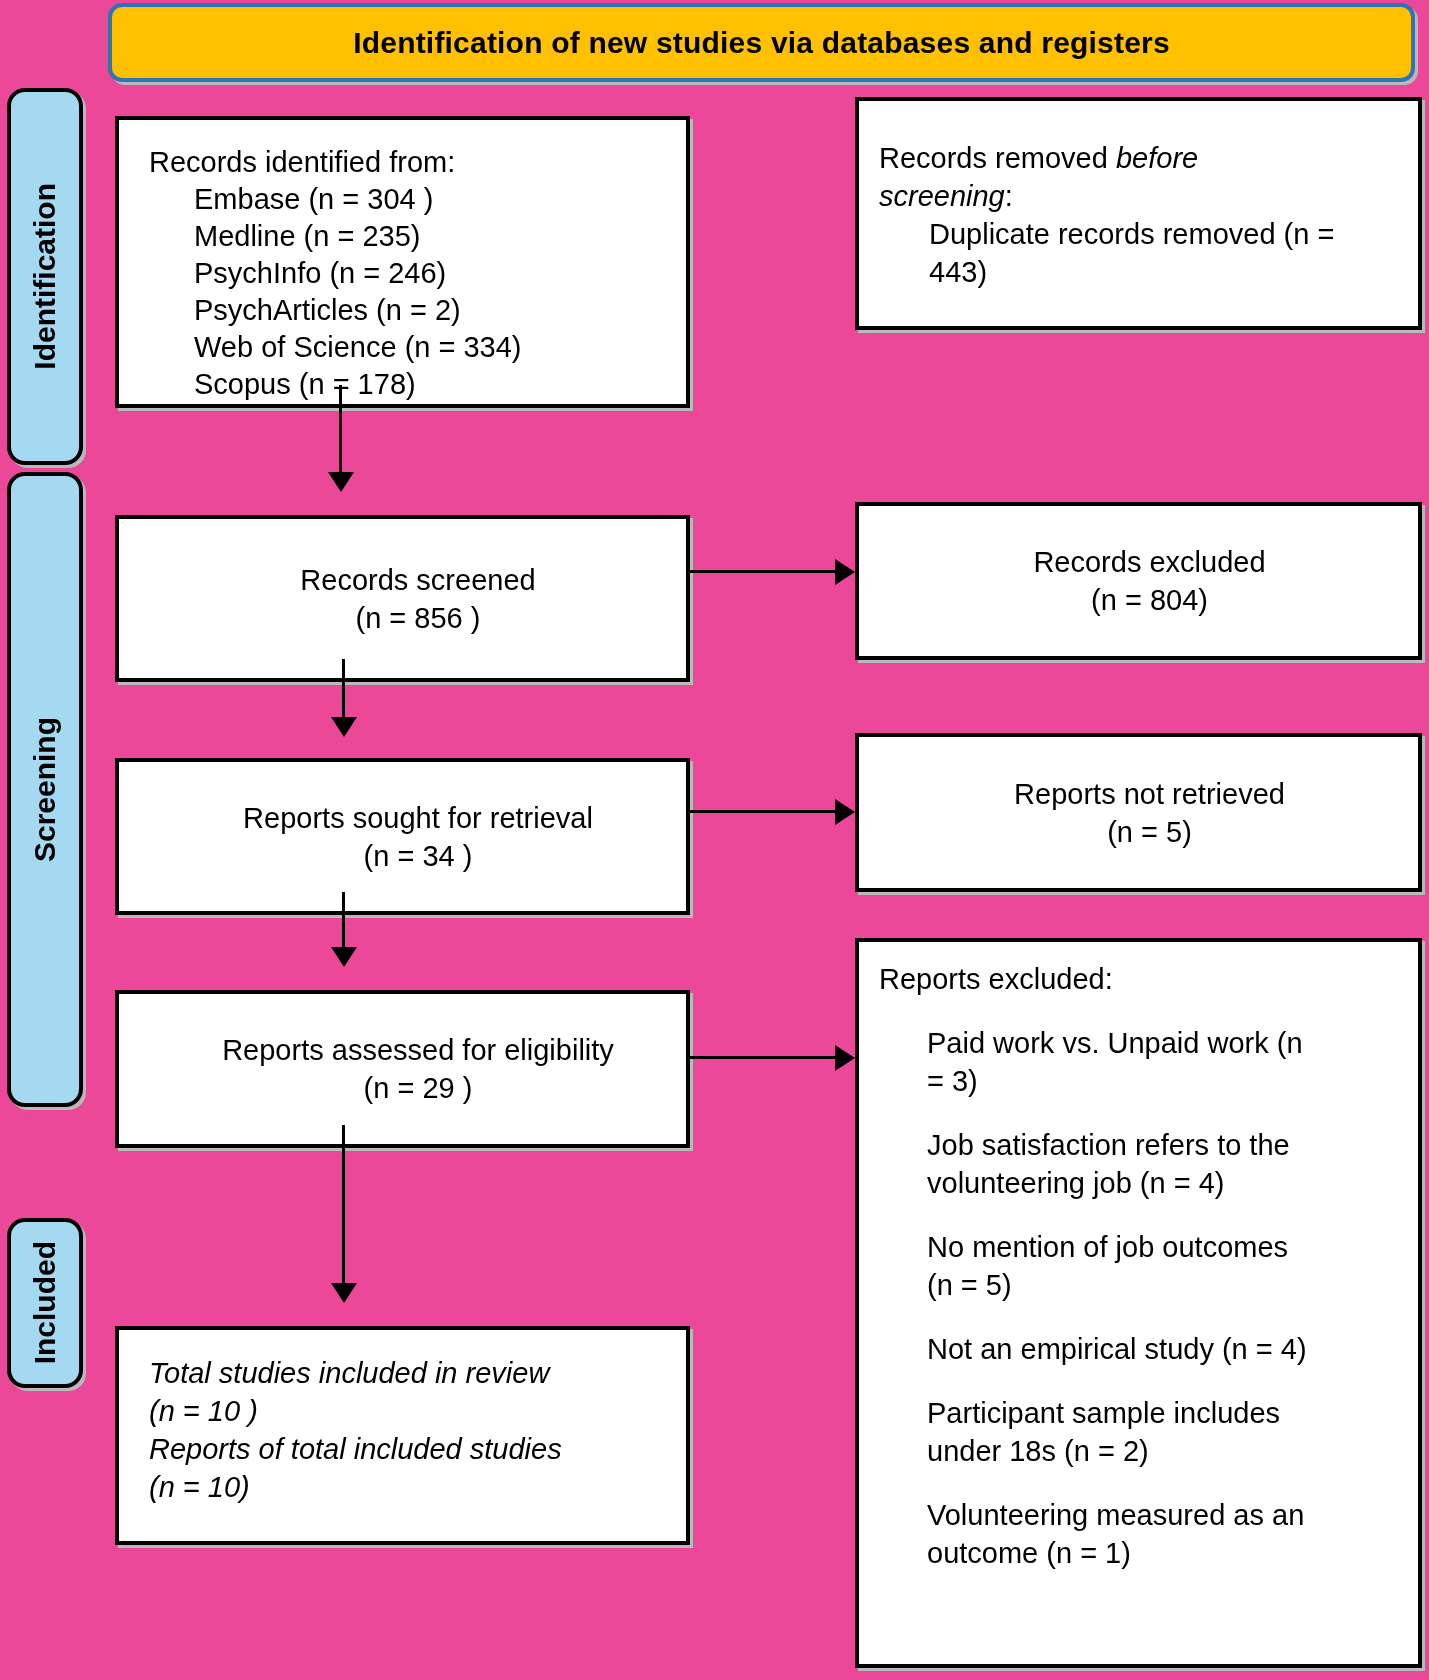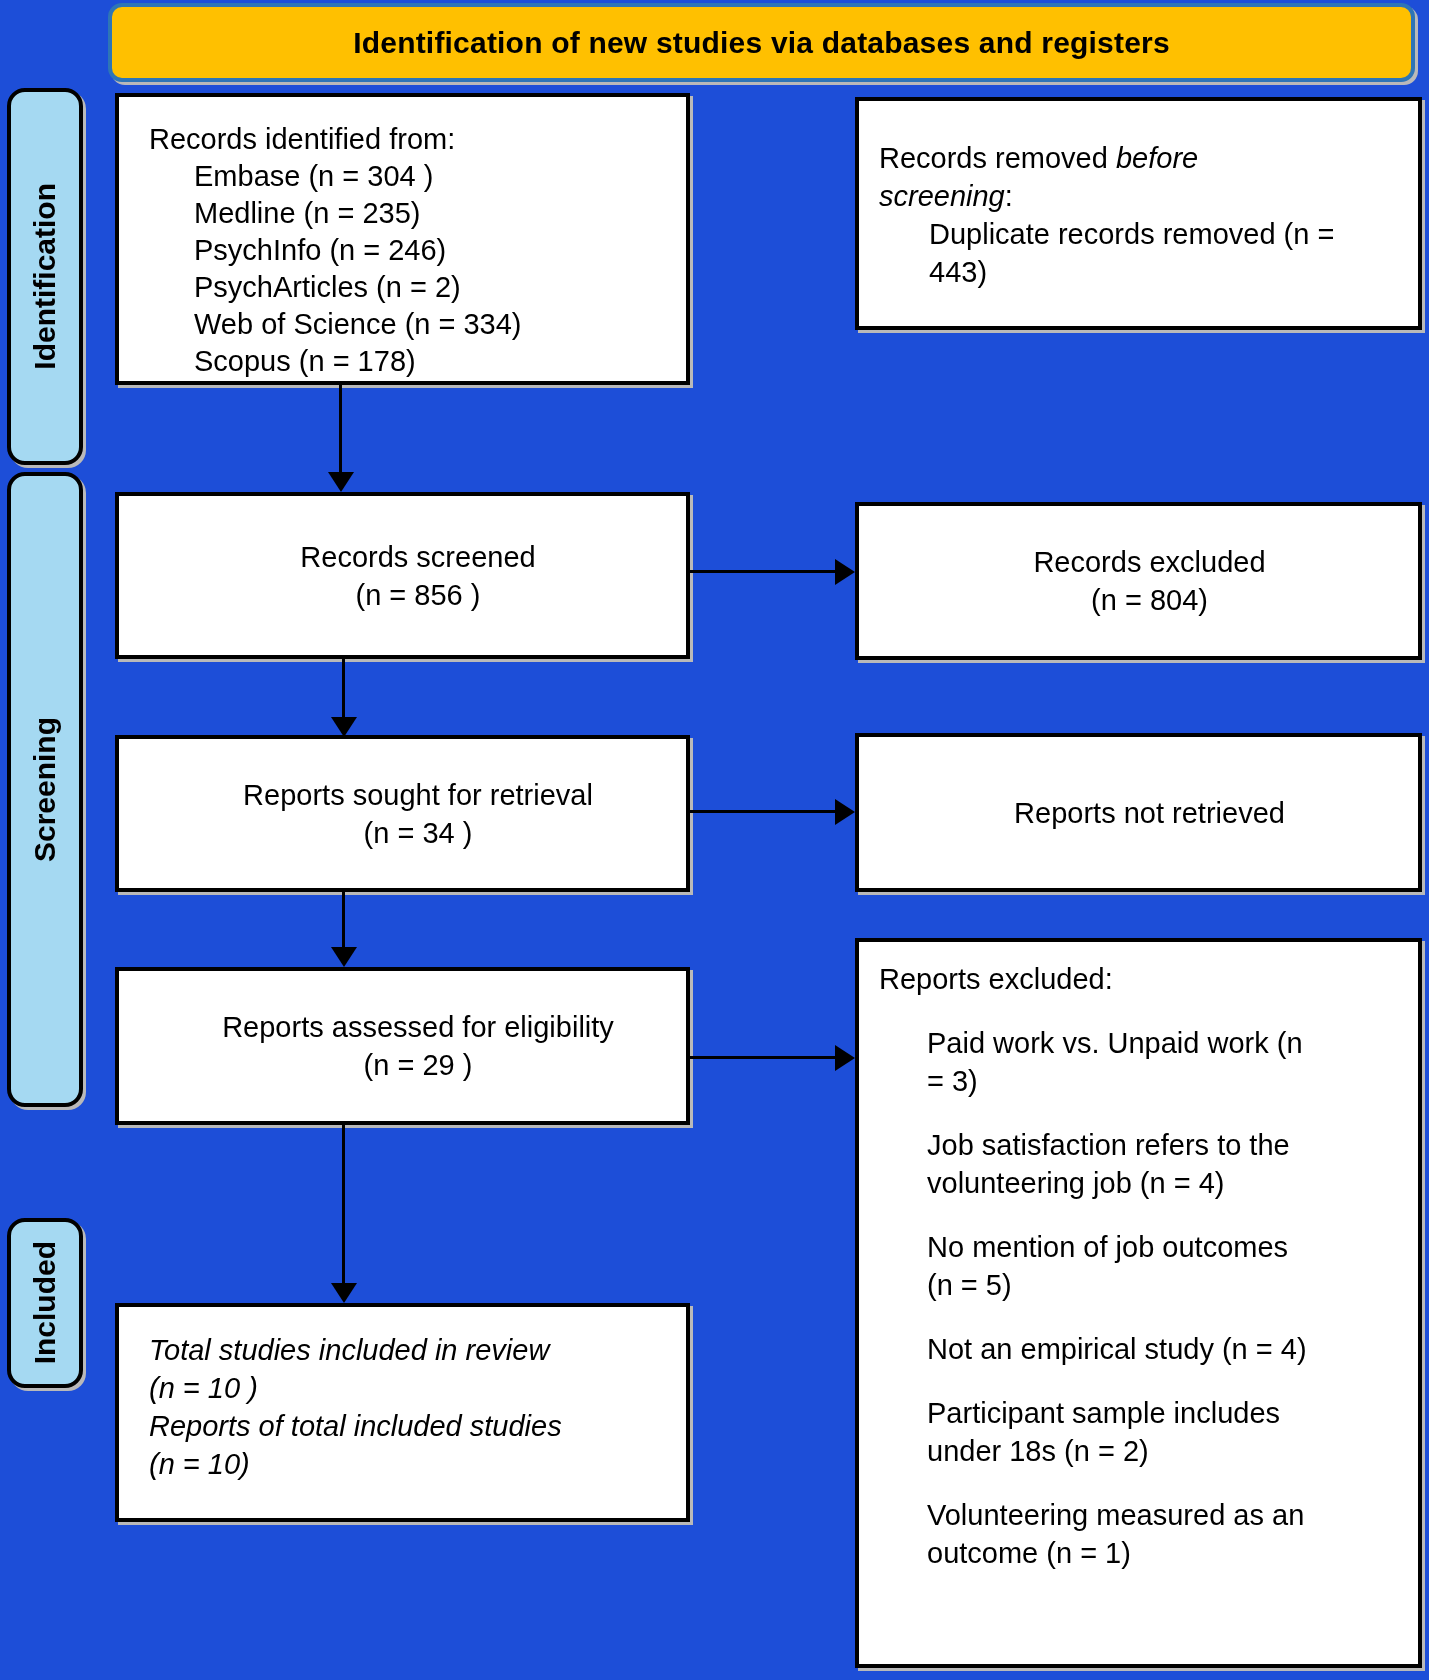--- a/index.html
+++ b/index.html
@@ -1,17 +1,17 @@
 <!DOCTYPE html>
 <html><head>
 <meta charset="utf-8">
 <style>
   html,body { margin:0; padding:0; background:#ffffff; }
   .canvas {
-    position:relative; width:1429px; height:1680px; background:#1d4ed8;
+    position:relative; width:1429px; height:1680px; background:#ec4899;
     font-family:"Liberation Sans", sans-serif; color:#000; overflow:hidden;
   }
   
   .banner {
     position:absolute; left:108px; top:3px; width:1307px; height:79px;
     background:#FFC000; border:4px solid #2E75B6; border-radius:14px;
     box-shadow:3px 3px 0 #b9b9b9; box-sizing:border-box;
     display:flex; align-items:center; justify-content:center;
   }
   .banner span { font-size:30px; font-weight:bold; letter-spacing:0.2px; }
@@ -28,21 +28,21 @@
   }
   .stage-id   { top:88px;   height:377px; }
   .stage-scr  { top:472px;  height:635px; }
   .stage-inc  { top:1218px; height:170px; }
   
   .bx {
     position:absolute; background:#fff; border:4px solid #000;
     box-shadow:3px 3px 0 #b9b9b9; box-sizing:border-box;
     font-size:29px; line-height:38px;
   }
-  .col-l { left:115px; width:575px; }
+  .col-l { left:115px; width:575px;margin-top:23px; }
   .col-r { left:855px; width:567px; }
   .b1 { top:93px;   height:292px; padding:24px 18px 0 30px; line-height:37px; }
   .b2 { top:492px;  height:167px; }
   .b3 { top:735px;  height:157px; }
   .b4 { top:967px;  height:158px; }
   .b5 { top:1303px; height:219px; padding:24px 18px 0 30px;font-style:italic; }
   .r1 { top:97px;   height:233px; padding:38px 26px 0 20px; }
   .r2 { top:502px;  height:158px; }
   .r3 { top:733px;  height:159px; }
   .r4 { top:938px;  height:730px; padding:18px 26px 0 20px; }
@@ -131,20 +131,21 @@
     <div class="indent2">Duplicate records removed (n = 443)</div>
   </div>
 
   <div class="bx col-r r2 vc">
     <div>Records excluded</div>
     <div>(n = 804)</div>
   </div>
 
   <div class="bx col-r r3 vc">
     <div>Reports not retrieved</div>
+    <div>(n = 5)</div>
   </div>
 
   <div class="bx col-r r4">
     <div>Reports excluded:</div>
     <div class="reason">Paid work vs. Unpaid work (n = 3)</div>
     <div class="reason">Job satisfaction refers to the volunteering job (n = 4)</div>
     <div class="reason">No mention of job outcomes (n = 5)</div>
     <div class="reason">Not an empirical study (n = 4)</div>
     <div class="reason">Participant sample includes under 18s (n = 2)</div>
     <div class="reason">Volunteering measured as an outcome (n = 1)</div>

